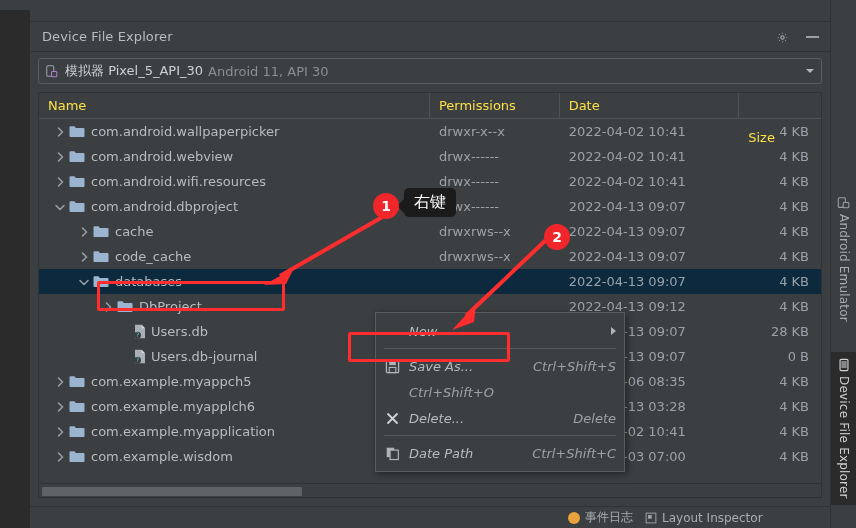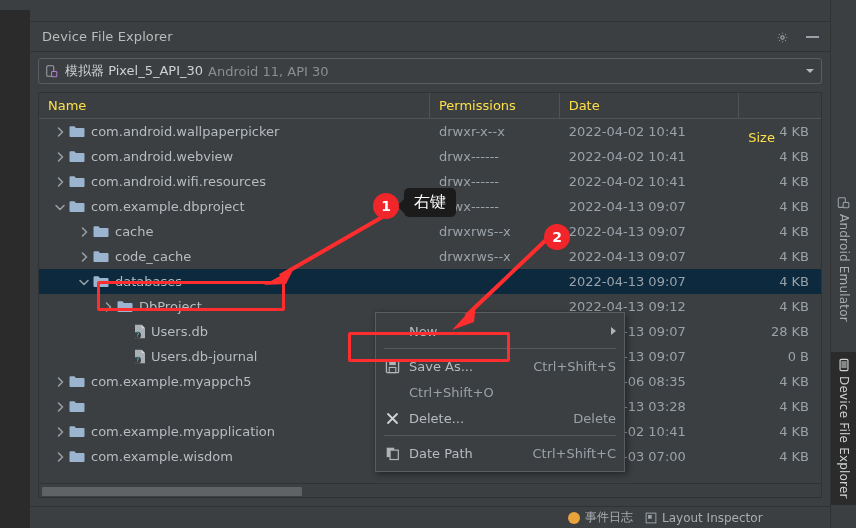--- a/index.html
+++ b/index.html
@@ -210,21 +210,21 @@
     width: 250px;
     background: #3c3f41;
     border: 1px solid #5a5d5f;
     box-shadow: 2px 2px 7px rgba(0,0,0,.45);
     padding: 5px 0;
     z-index: 40;
   }
   .mi {
     height: 26px; display: flex; align-items: center;
     padding: 0 8px; position: relative;
-    color: #b7bcc0; font-size: 13px;
+    color: #b7bcc0; font-size: 13px; font-style: italic;
   }
   .mi .mic { width: 17px; height: 15px; flex:0 0 auto; margin-right: 8px;
              display:flex;align-items:center;justify-content:center; }
   .mi .mlabel { flex: 1; }
   .mi .mkey { color: #9aa2a9; font-size: 13px; }
   .mi .msub {
     width: 0; height: 0;
     border-top: 4px solid transparent;
     border-bottom: 4px solid transparent;
     border-left: 5px solid #b0b4b7;
@@ -359,21 +359,21 @@
           <div class="row">
             <div class="cell name" style="padding-left:14px">
               <span class="twisty">
                 <svg width="14" height="14" viewBox="0 0 14 14">
                   <path d="M3 5.5 L7 9.5 L11 5.5" fill="none" stroke="#9aa2a9" stroke-width="1.5" stroke-linecap="round" stroke-linejoin="round"></path>
                 </svg>
               </span>
               <svg class="folder-ic" viewBox="0 0 16 13">
                 <path d="M0.5 2.2 A1 1 0 0 1 1.5 1.2 H5.4 L6.9 2.9 H14.5 A1 1 0 0 1 15.5 3.9 V11 A1 1 0 0 1 14.5 12 H1.5 A1 1 0 0 1 0.5 11 Z" fill="#9bb4d0"></path>
               </svg>
-              <span>com.example.dbproject</span>
+              <span>com.android.dbproject</span>
             </div>
             <div class="cell perm">drwx------</div>
             <div class="cell date">2022-04-13 09:07</div>
             <div class="cell size">4 KB</div>
           </div>
           <div class="row">
             <div class="cell name" style="padding-left:38px">
               <span class="twisty">
                 <svg width="14" height="14" viewBox="0 0 14 14">
                   <path d="M5.5 3 L9.5 7 L5.5 11" fill="none" stroke="#9aa2a9" stroke-width="1.5" stroke-linecap="round" stroke-linejoin="round"></path>
@@ -485,20 +485,21 @@
           <div class="row">
             <div class="cell name" style="padding-left:14px">
               <span class="twisty">
                 <svg width="14" height="14" viewBox="0 0 14 14">
                   <path d="M5.5 3 L9.5 7 L5.5 11" fill="none" stroke="#9aa2a9" stroke-width="1.5" stroke-linecap="round" stroke-linejoin="round"></path>
                 </svg>
               </span>
               <svg class="folder-ic" viewBox="0 0 16 13">
                 <path d="M0.5 2.2 A1 1 0 0 1 1.5 1.2 H5.4 L6.9 2.9 H14.5 A1 1 0 0 1 15.5 3.9 V11 A1 1 0 0 1 14.5 12 H1.5 A1 1 0 0 1 0.5 11 Z" fill="#9bb4d0"></path>
               </svg>
+              <span>com.example.myapplch6</span>
             </div>
             <div class="cell perm"></div>
             <div class="cell date">2022-04-13 03:28</div>
             <div class="cell size">4 KB</div>
           </div>
           <div class="row">
             <div class="cell name" style="padding-left:14px">
               <span class="twisty">
                 <svg width="14" height="14" viewBox="0 0 14 14">
                   <path d="M5.5 3 L9.5 7 L5.5 11" fill="none" stroke="#9aa2a9" stroke-width="1.5" stroke-linecap="round" stroke-linejoin="round"></path>

